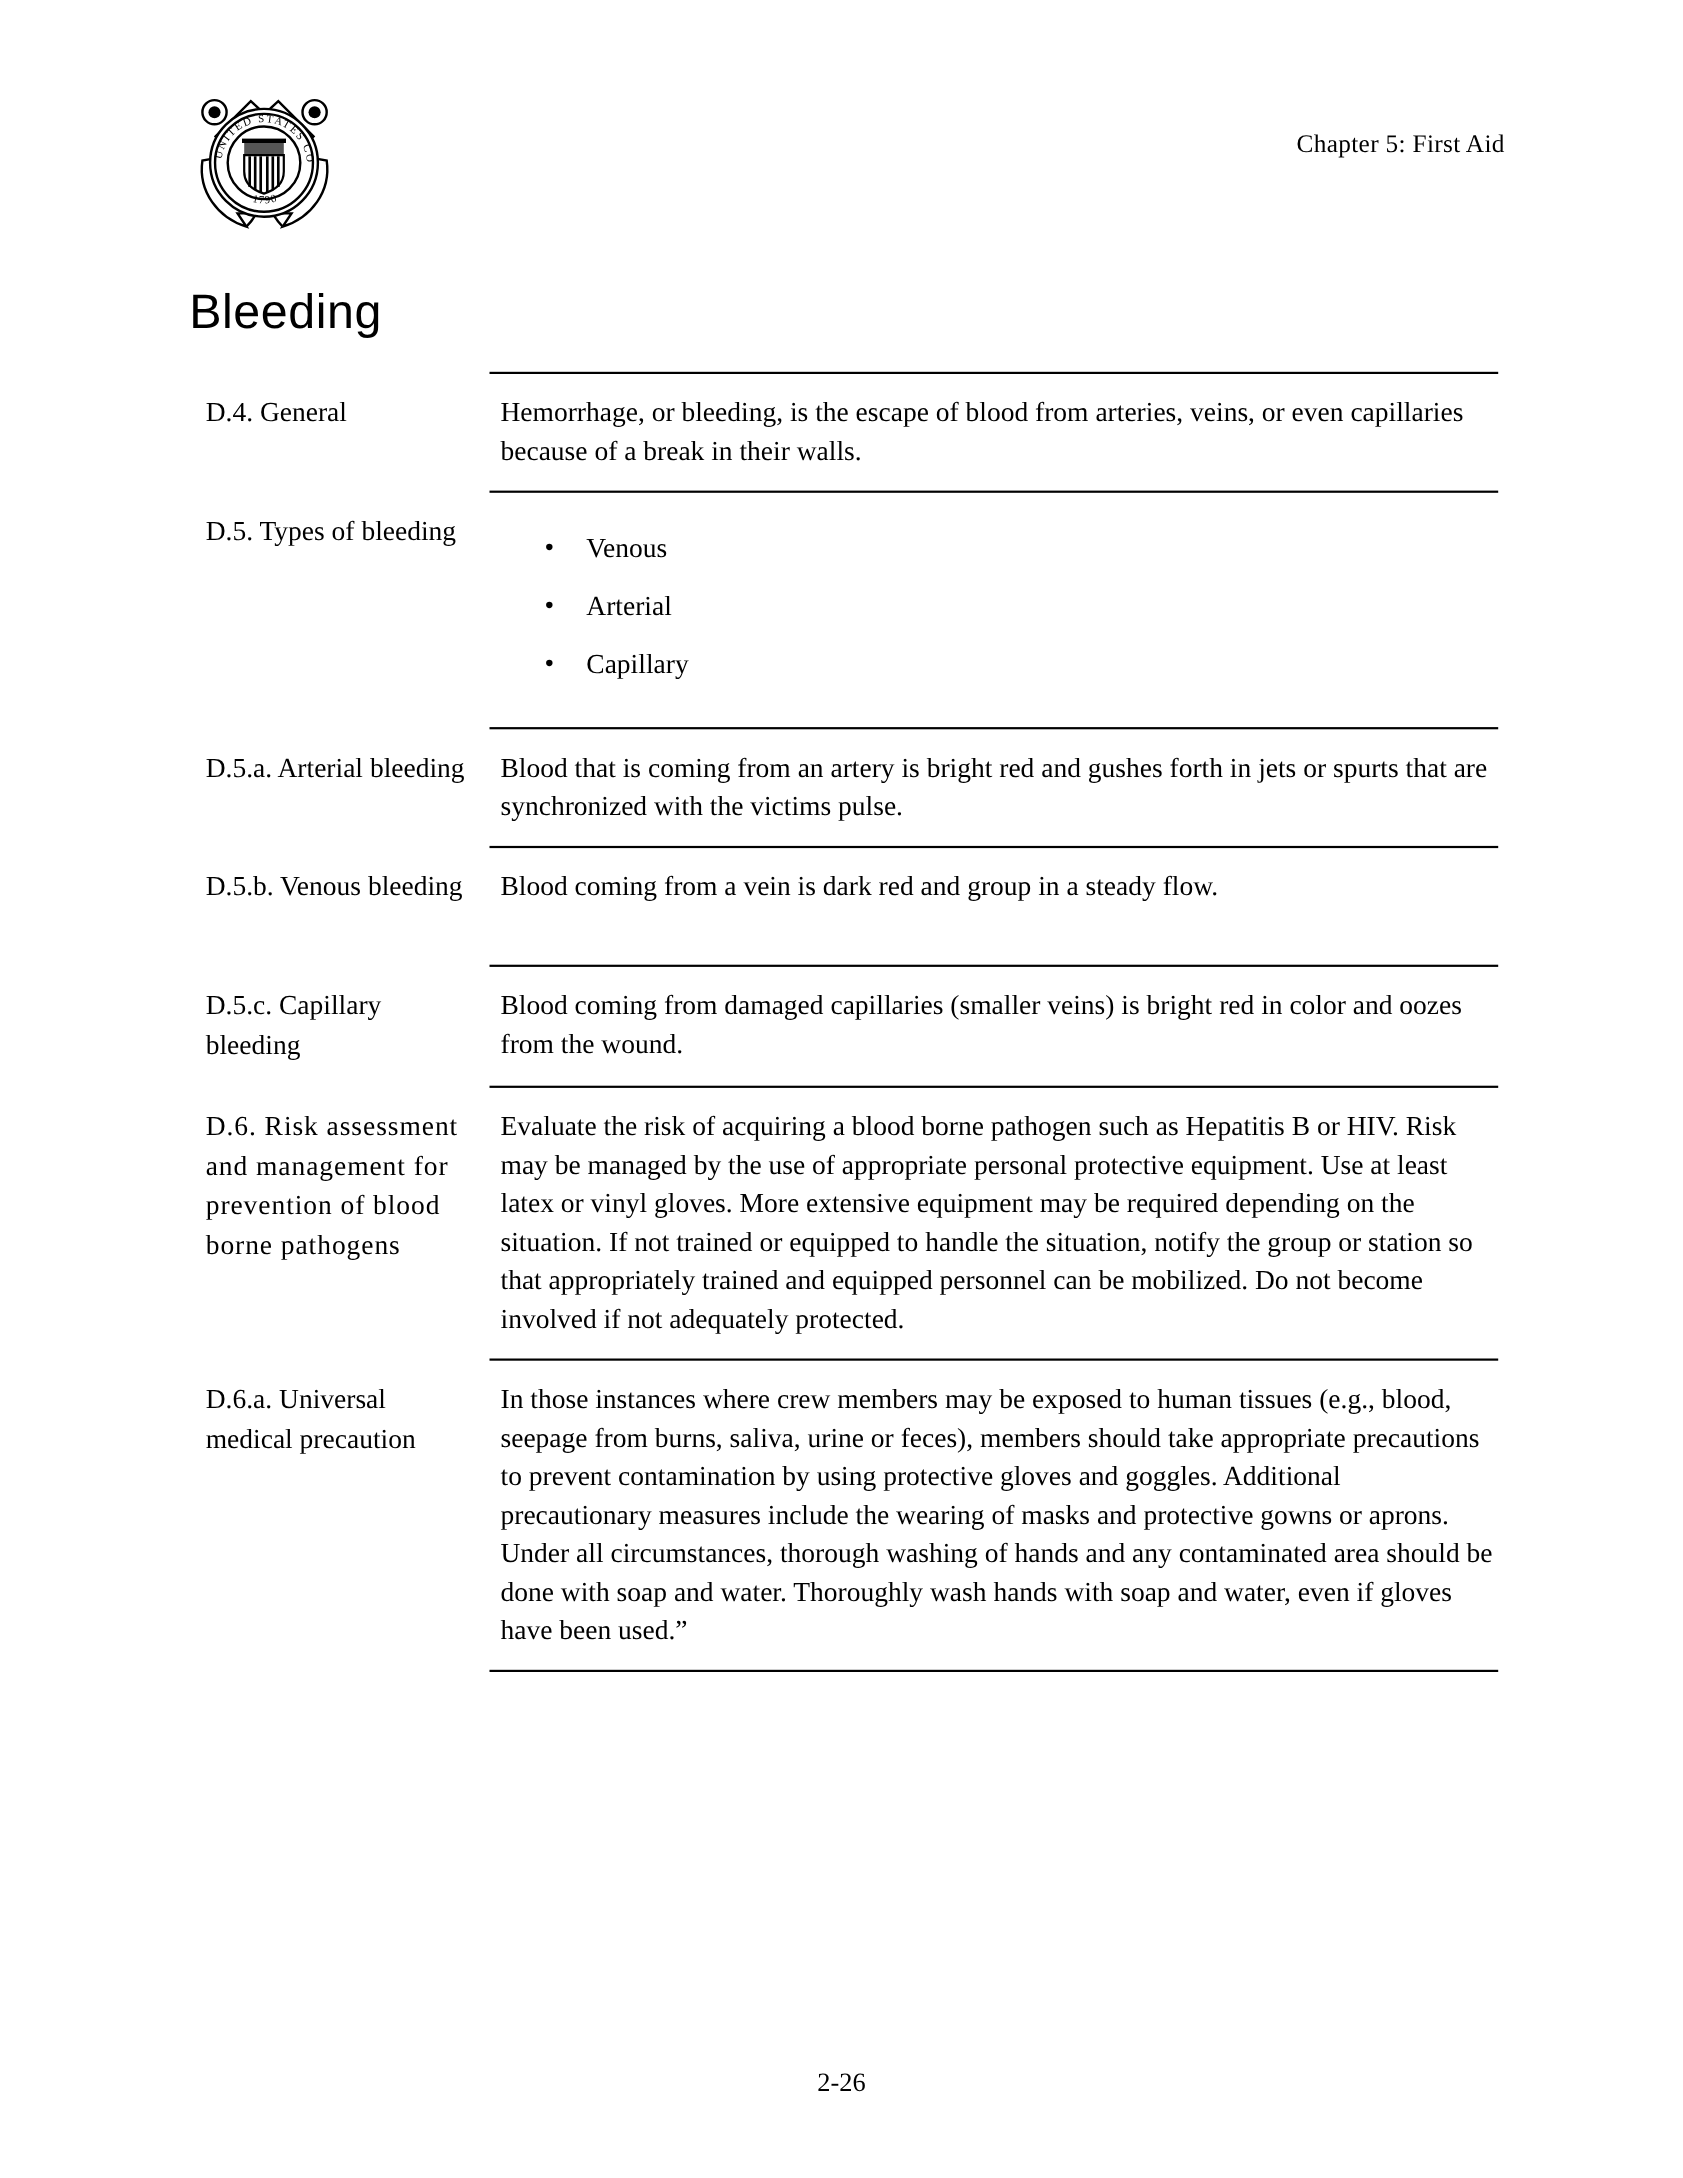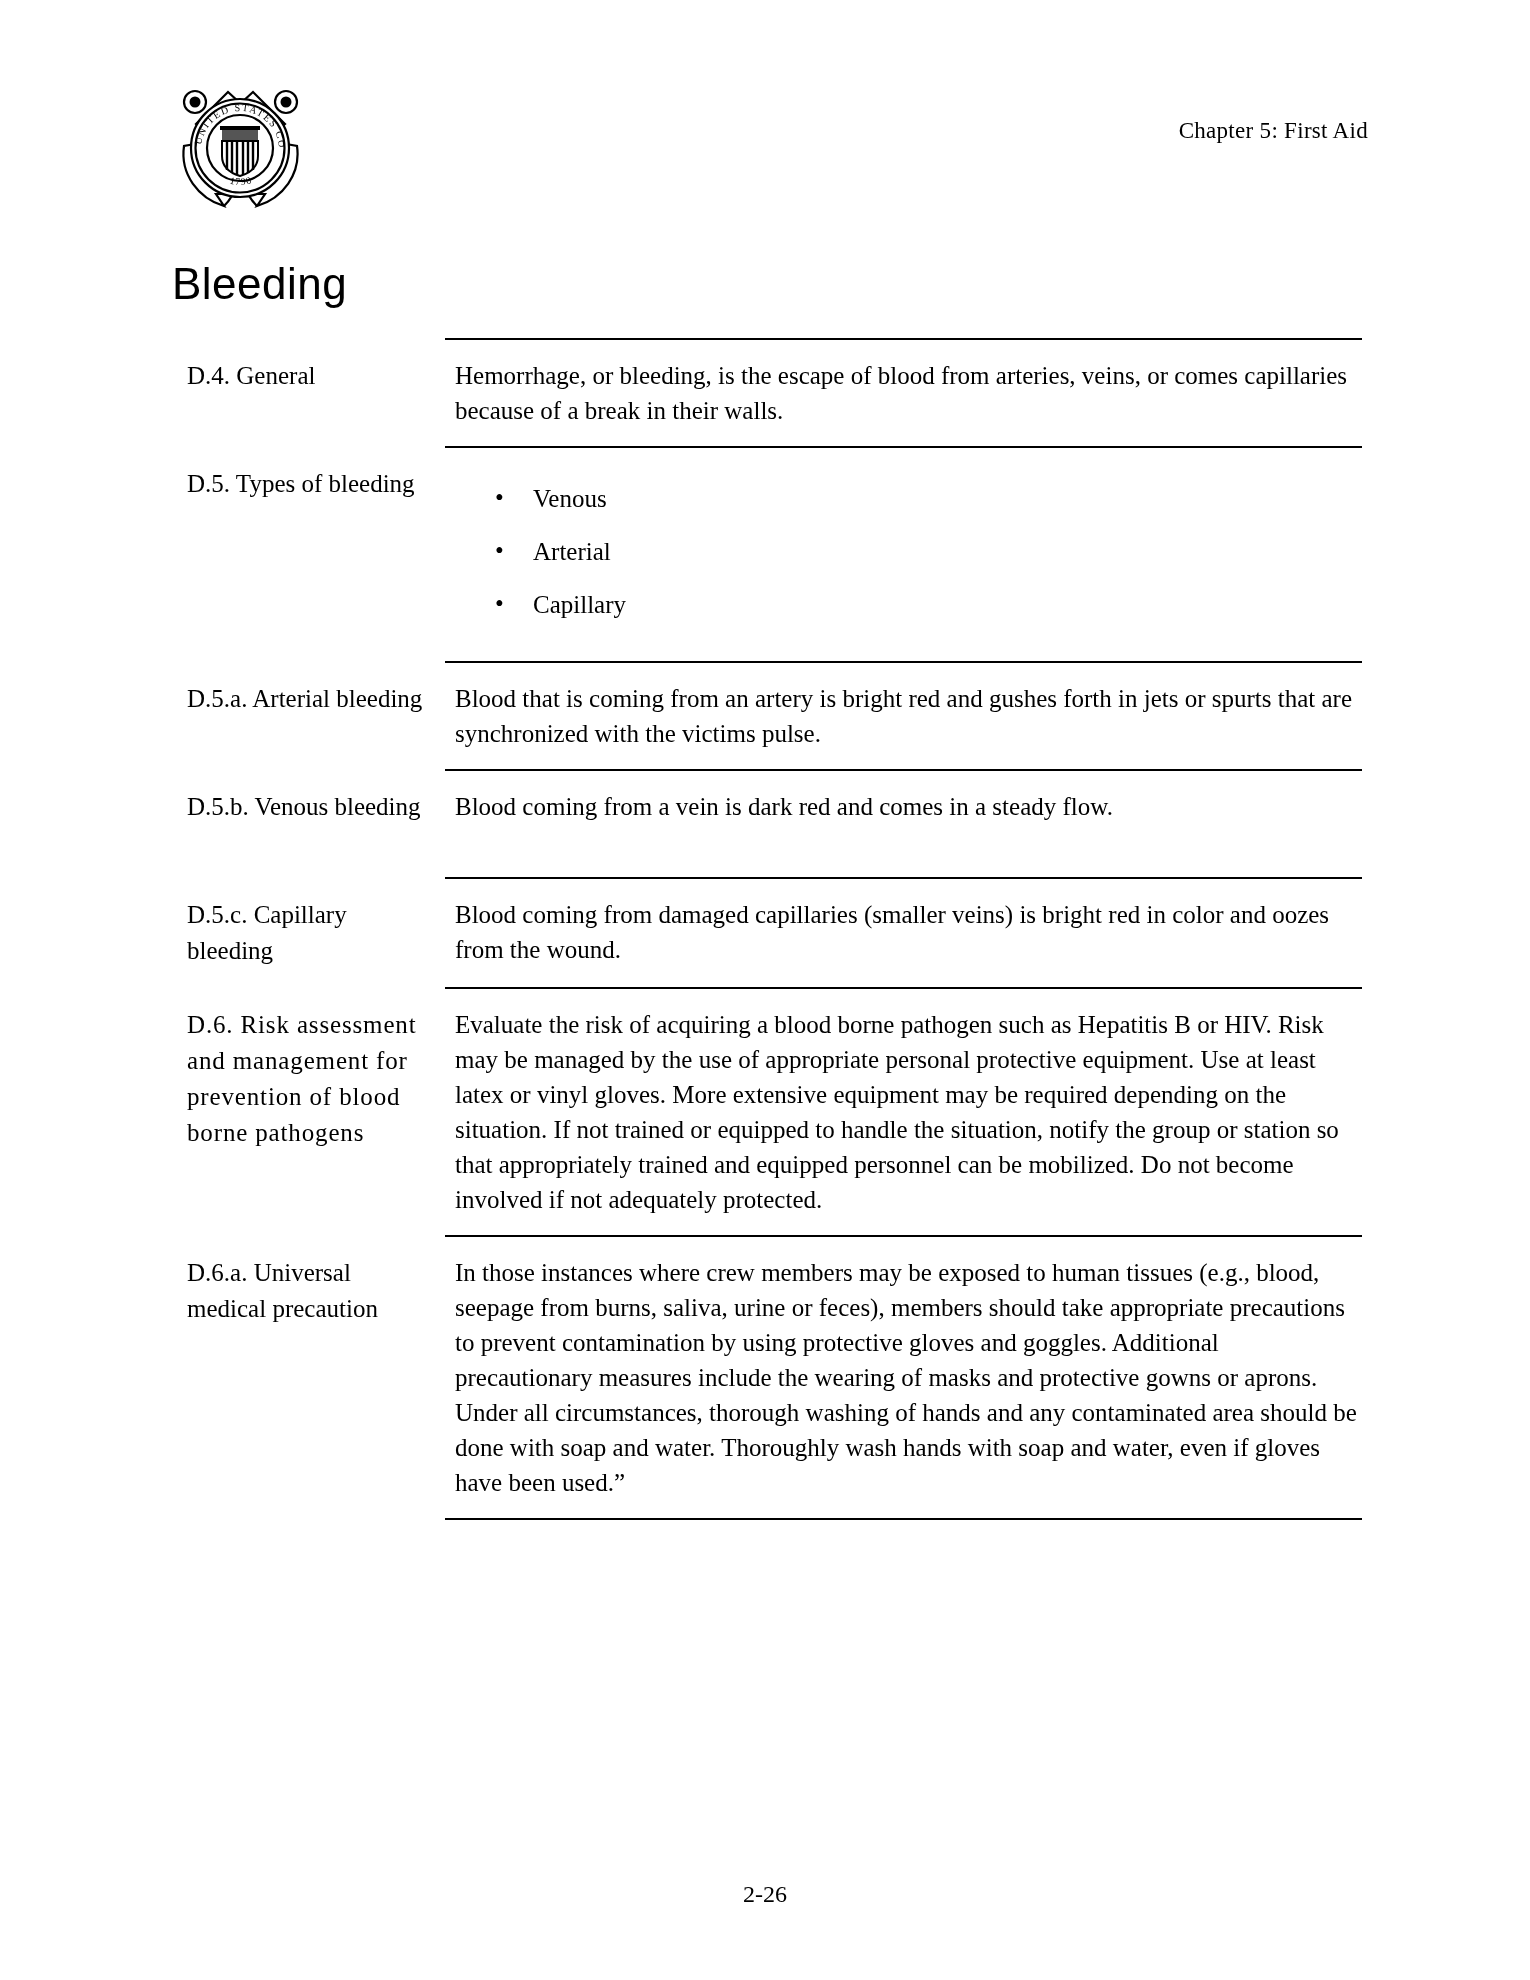--- a/index.html
+++ b/index.html
@@ -188,21 +188,21 @@
   </div>
 
   <div class="page-title">Bleeding</div>
 
   <div class="block-table">
 
     <div class="rule"></div>
 
     <div class="row row-pad-top row-pad-bottom">
       <div class="label-cell">D.4.  General</div>
-      <div class="body-cell">Hemorrhage, or bleeding, is the escape of blood from arteries, veins, or comes capillaries because of a break in their walls.</div>
+      <div class="body-cell">Hemorrhage, or bleeding, is the escape of blood from arteries, veins, or even capillaries because of a break in their walls.</div>
     </div>
 
     <div class="rule"></div>
 
     <div class="row row-pad-top row-pad-bottom">
       <div class="label-cell">D.5.  Types of bleeding</div>
       <div class="body-cell">
         <ul class="bullets">
           <li>Venous</li>
           <li>Arterial</li>
@@ -215,21 +215,21 @@
 
     <div class="row row-pad-top row-pad-bottom">
       <div class="label-cell">D.5.a.  Arterial bleeding</div>
       <div class="body-cell">Blood that is coming from an artery is bright red and gushes forth in jets or spurts that are synchronized with the victims pulse.</div>
     </div>
 
     <div class="rule"></div>
 
     <div class="row row-pad-top" style="padding-bottom:52px;">
       <div class="label-cell">D.5.b.  Venous bleeding</div>
-      <div class="body-cell">Blood coming from a vein is dark red and comes in a steady flow.</div>
+      <div class="body-cell">Blood coming from a vein is dark red and group in a steady flow.</div>
     </div>
 
     <div class="rule"></div>
 
     <div class="row row-pad-top row-pad-bottom">
       <div class="label-cell">D.5.c.  Capillary bleeding</div>
       <div class="body-cell">Blood coming from damaged capillaries (smaller veins) is bright red in color and oozes from the wound.</div>
     </div>
 
     <div class="rule"></div>

